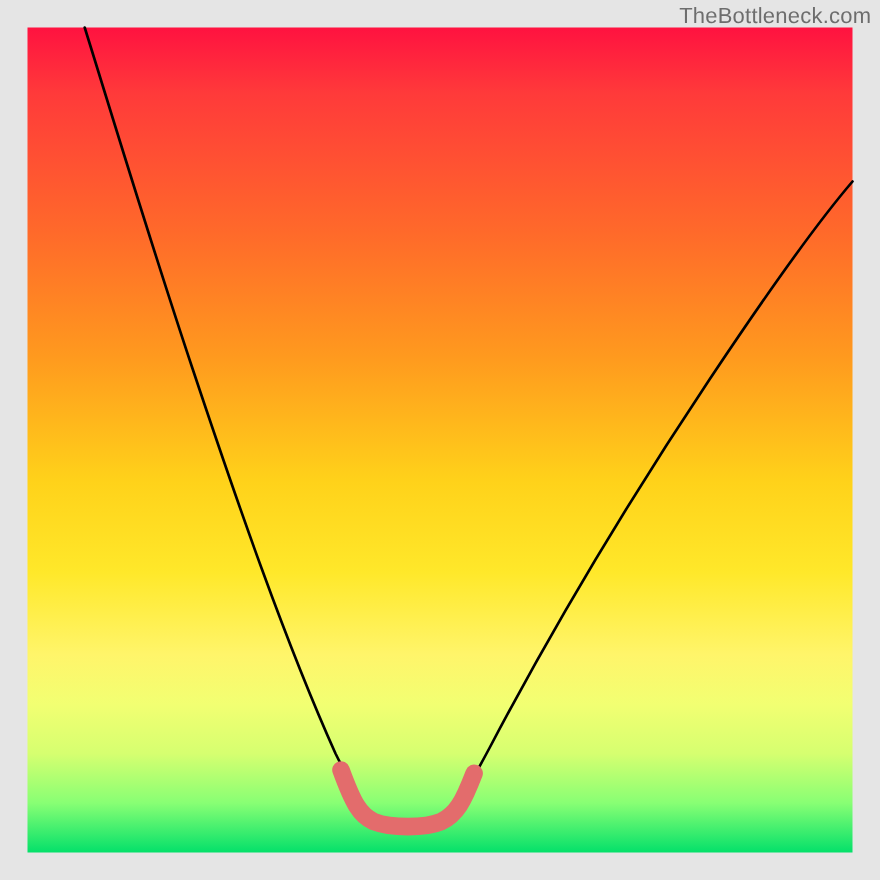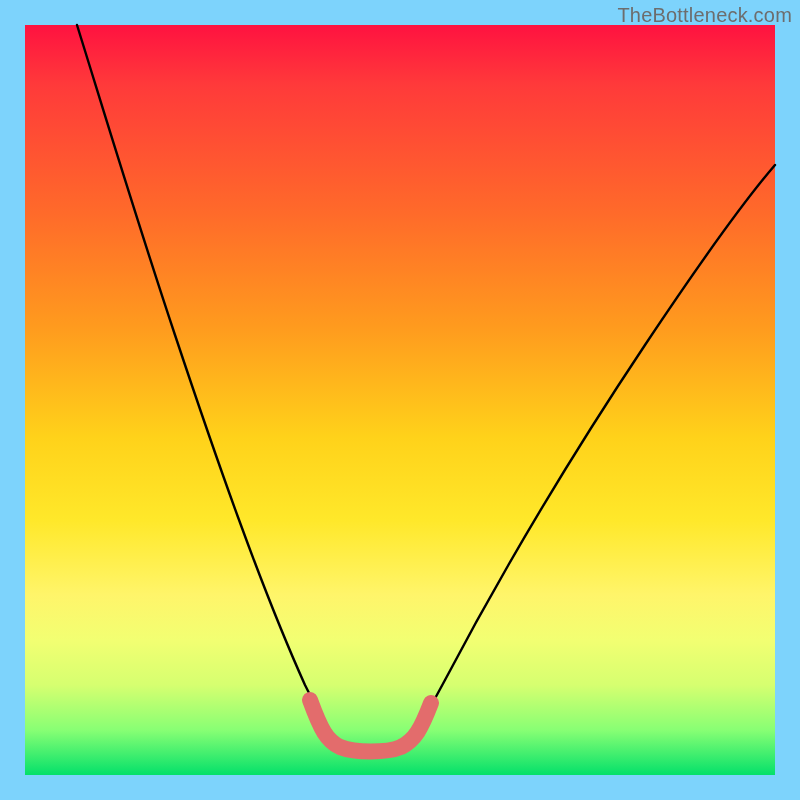--- a/index.html
+++ b/index.html
@@ -8,21 +8,21 @@
     width: 800px;
     height: 800px;
     background: #000;
     overflow: hidden;
     font-family: Arial, Helvetica, sans-serif;
   }
   .stage {
     position: relative;
     width: 800px;
     height: 800px;
-    background: #7dd3fc;
+    background: #e5e5e5;
   }
   .plot-area {
     position: absolute;
     left: 25px;
     top: 25px;
     width: 750px;
     height: 750px;
     
     background: linear-gradient(
       to bottom,

